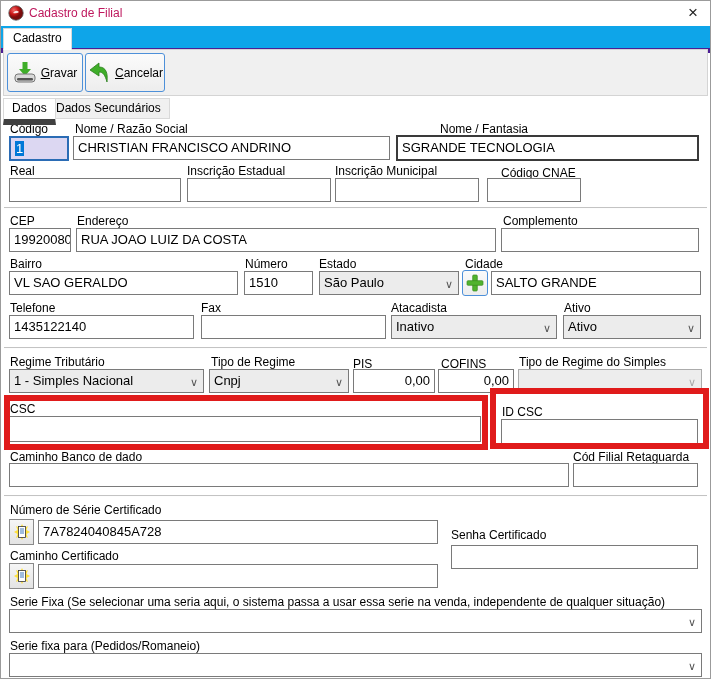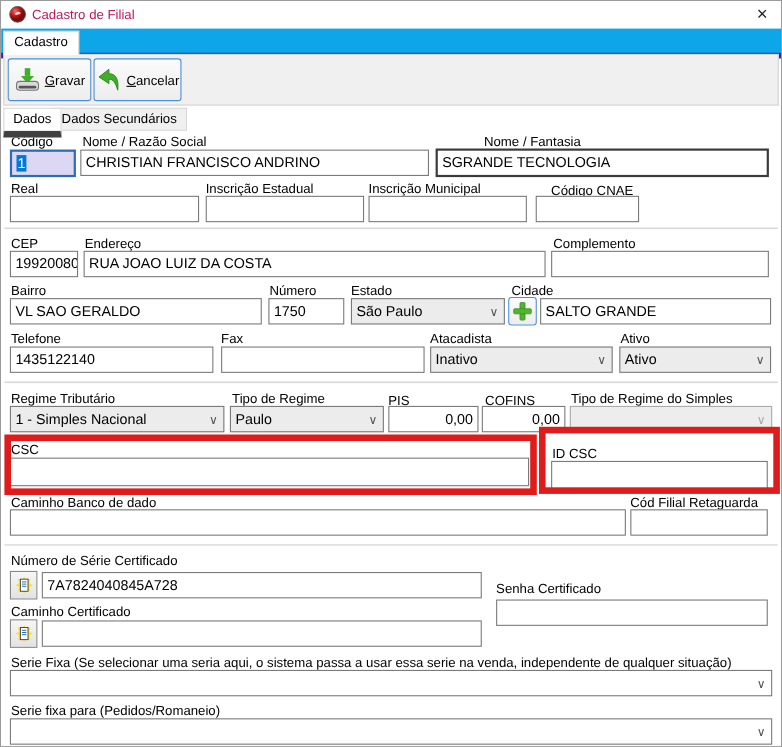--- a/index.html
+++ b/index.html
@@ -116,21 +116,21 @@
     <span class="lbl" style="left:502px;top:95px;">Complemento</span>
     <div class="tb" style="left:8px;top:109px;width:62px;">19920080</div>
     <div class="tb" style="left:75px;top:109px;width:420px;">RUA JOAO LUIZ DA COSTA</div>
     <div class="tb" style="left:500px;top:109px;width:198px;"></div>
 
     <span class="lbl" style="left:9px;top:138px;">Bairro</span>
     <span class="lbl" style="left:244px;top:138px;">Número</span>
     <span class="lbl" style="left:318px;top:138px;">Estado</span>
     <span class="lbl" style="left:464px;top:138px;">Cidade</span>
     <div class="tb" style="left:8px;top:152px;width:229px;">VL SAO GERALDO</div>
-    <div class="tb" style="left:243px;top:152px;width:69px;">1750</div>
+    <div class="tb" style="left:243px;top:152px;width:69px;">1510</div>
     <div class="combo" style="left:318px;top:152px;width:140px;"><span>São Paulo</span><span class="chev">∨</span></div>
     <div class="plus-btn" style="left:461px;top:151px;">
       <svg width="18" height="18" viewBox="0 0 18 18">
         <rect x="6.7" y="1" width="4.6" height="16" rx="1" fill="#51b32e" stroke="#3a8c1f" stroke-width="0.7"></rect>
         <rect x="1" y="6.7" width="16" height="4.6" rx="1" fill="#51b32e" stroke="#3a8c1f" stroke-width="0.7"></rect>
       </svg>
     </div>
     <div class="tb" style="left:490px;top:152px;width:210px;">SALTO GRANDE</div>
 
     <span class="lbl" style="left:9px;top:182px;">Telefone</span>
@@ -143,21 +143,21 @@
     <div class="combo" style="left:562px;top:196px;width:138px;"><span>Ativo</span><span class="chev">∨</span></div>
 
     <div class="sep" style="top:228px;"></div>
 
     <span class="lbl" style="left:9px;top:236px;">Regime Tributário</span>
     <span class="lbl" style="left:210px;top:236px;">Tipo de Regime</span>
     <span class="lbl" style="left:352px;top:238px;">PIS</span>
     <span class="lbl" style="left:440px;top:238px;">COFINS</span>
     <span class="lbl" style="left:518px;top:236px;">Tipo de Regime do Simples</span>
     <div class="combo" style="left:8px;top:250px;width:195px;"><span>1 - Simples Nacional</span><span class="chev">∨</span></div>
-    <div class="combo" style="left:208px;top:250px;width:140px;"><span>Paulo</span><span class="chev">∨</span></div>
+    <div class="combo" style="left:208px;top:250px;width:140px;"><span>Cnpj</span><span class="chev">∨</span></div>
     <div class="tb right" style="left:352px;top:250px;width:82px;">0,00</div>
     <div class="tb right" style="left:437px;top:250px;width:76px;">0,00</div>
     <div class="combo disabled" style="left:517px;top:250px;width:184px;"><span></span><span class="chev">∨</span></div>
 
     <span class="lbl" style="left:9px;top:283px;">CSC</span>
     <div class="tb" style="left:8px;top:297px;width:472px;height:26px;"></div>
     <span class="lbl" style="left:501px;top:286px;">ID CSC</span>
     <div class="tb" style="left:500px;top:300px;width:197px;height:26px;"></div>
 
     <span class="lbl" style="left:9px;top:331px;">Caminho Banco de dado</span>

